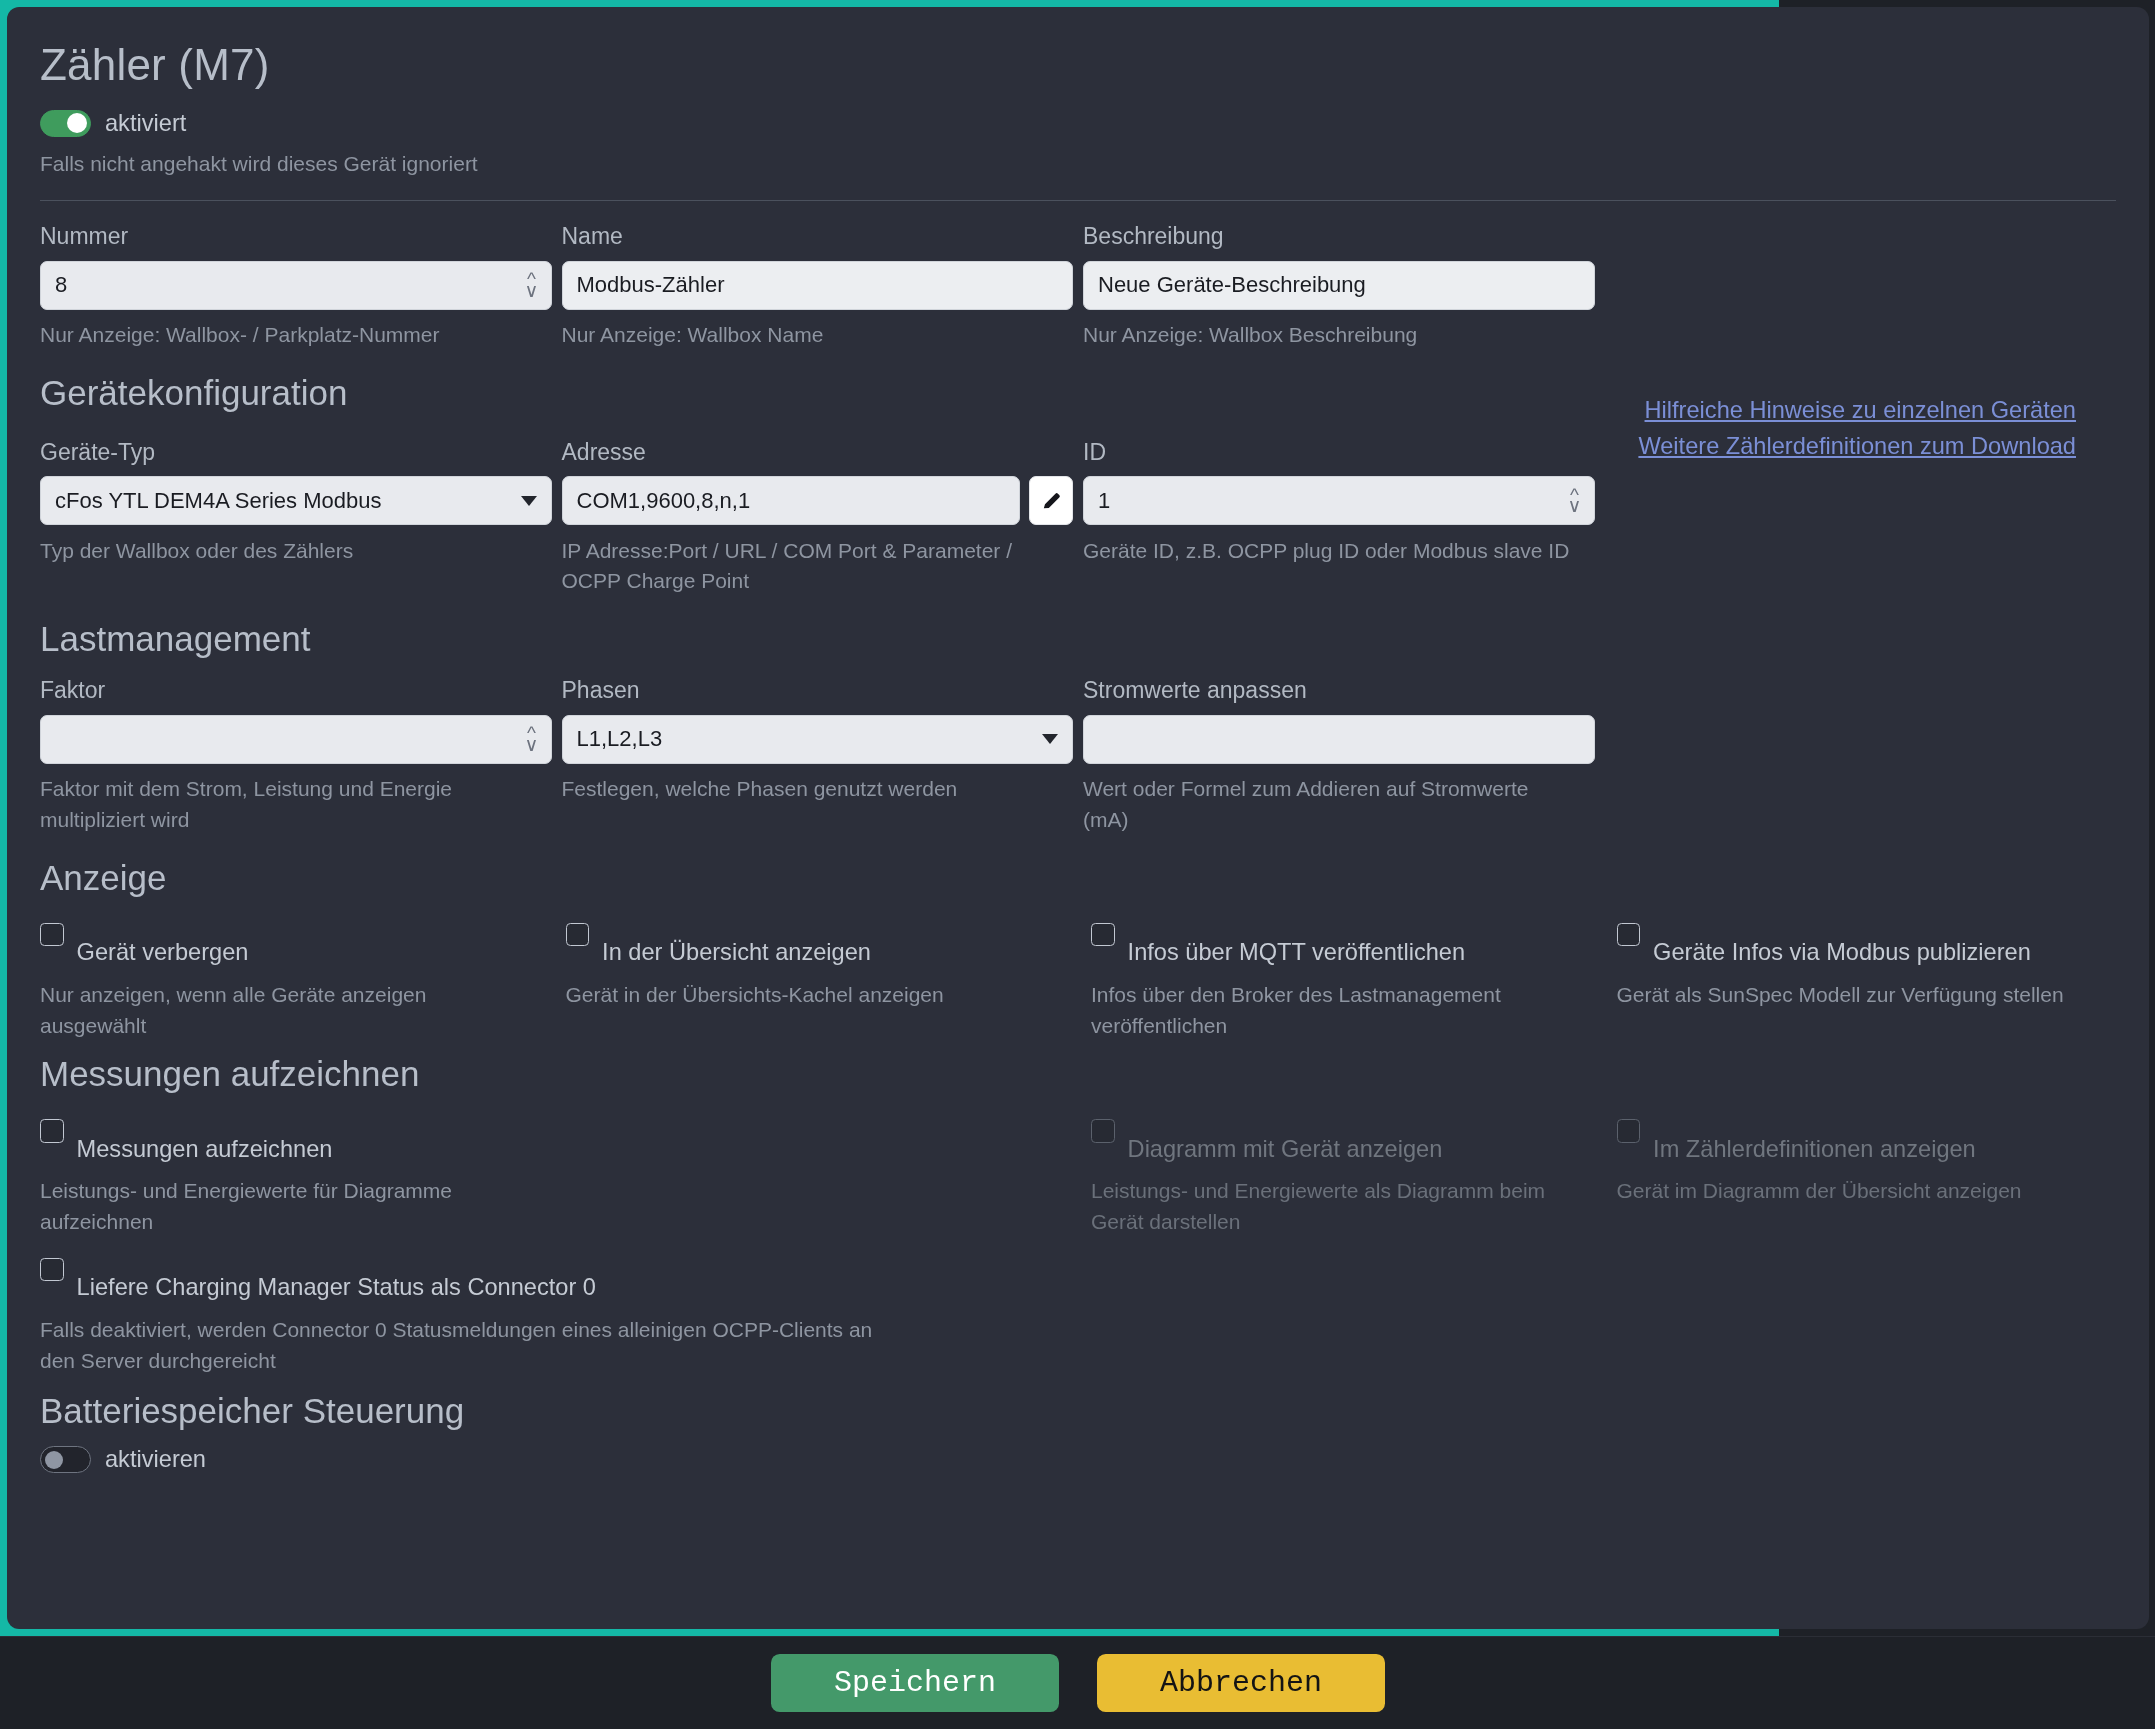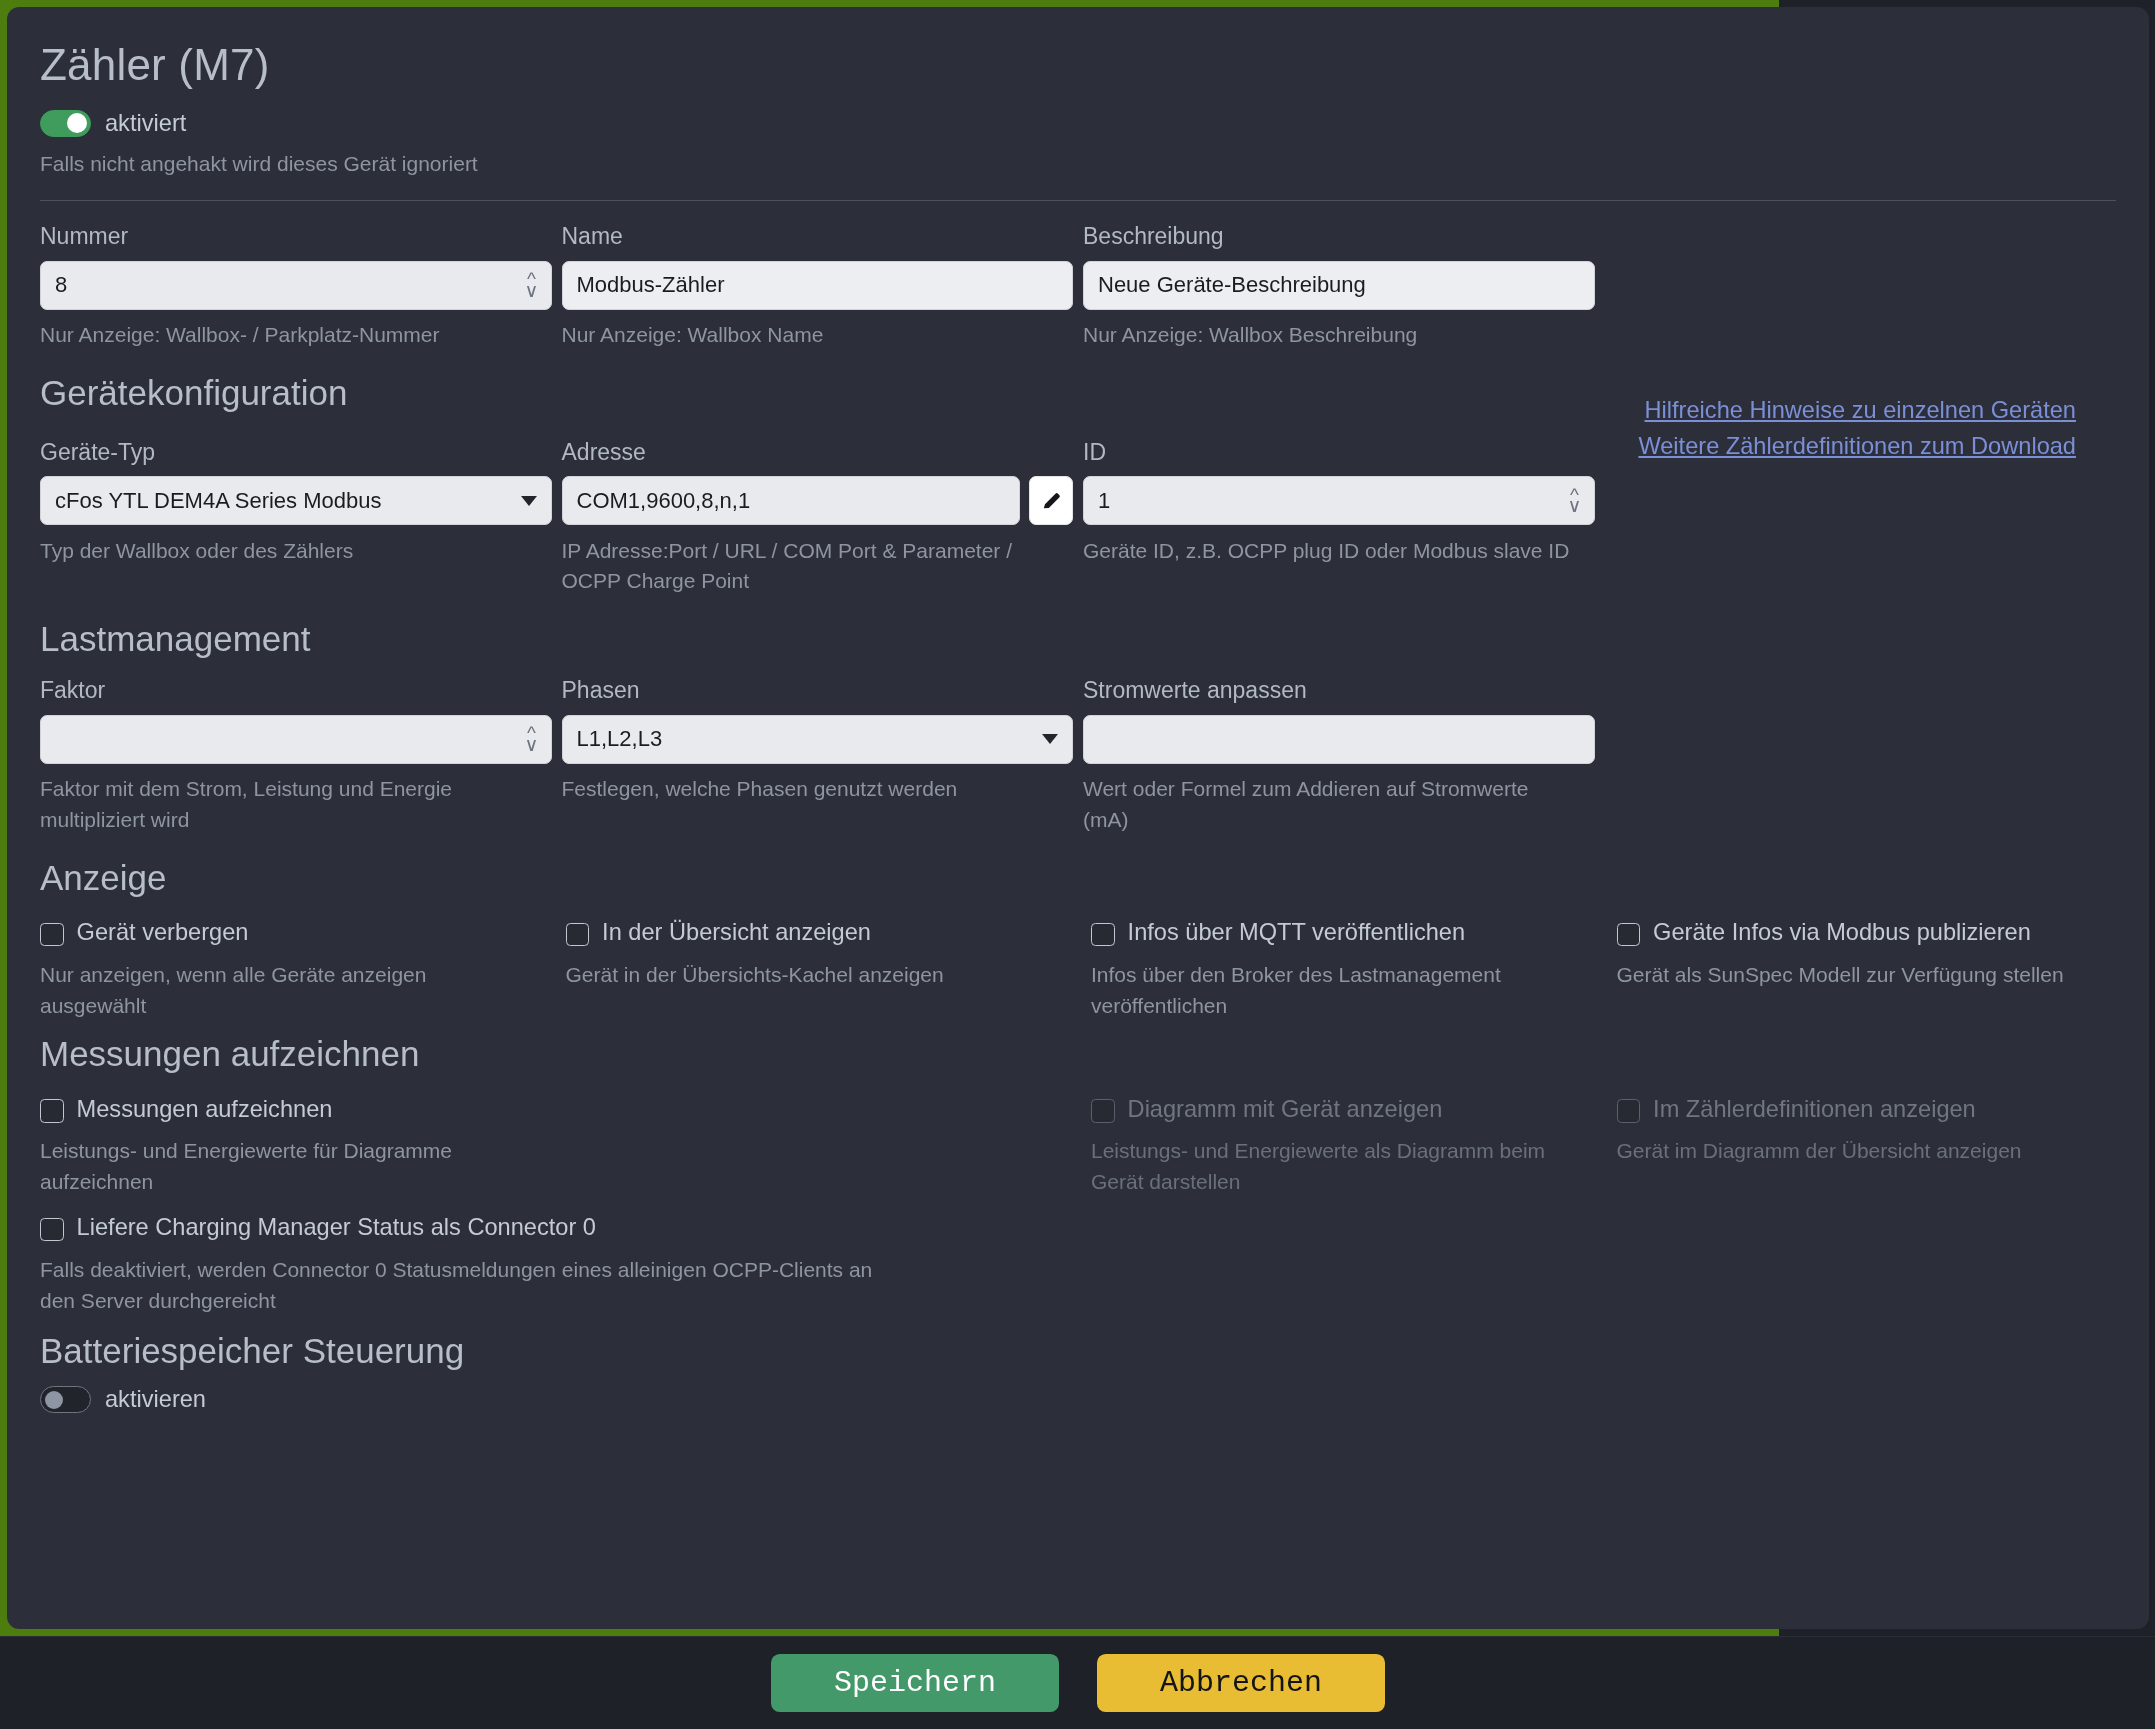--- a/index.html
+++ b/index.html
@@ -2,21 +2,21 @@
 <html style="font-size:14px"><head>
 <meta charset="utf-8">
 <style>
   * { box-sizing: border-box; margin: 0; padding: 0; }
   html, body {
     width: 2156px; height: 1729px;
     background: #1e2127;
     font-family: "Liberation Sans", sans-serif;
     overflow: hidden;
   }
-  .page { position: relative; width: 1779px; height: 1729px; background: #4d7c0f; }
+  .page { position: relative; width: 1779px; height: 1729px; background: #14b8a6; }
 
   .card {
     position: absolute;
     left: 7px; top: 7px;
     width: 2142px; height: 1622px;
     background: #2c2f3a;
     border-radius: 12.2px;
     overflow: hidden;
   }
 
@@ -141,21 +141,21 @@
   
   .cb-row { display: flex; align-items: flex-start; gap: 13px; }
   .cb {
     width: 23.6px; height: 23.6px;
     border: 1.7px solid #c2c8d2;
     border-radius: 4.4px;
     background: #272a33;
     flex: none;
     margin-top: 4.4px;
   }
-  .cb-label { font-size: 23.6px; color: #c5cbd4; line-height: 1.25; }
+  .cb-label { font-size: 23.6px; color: #c5cbd4; line-height: 1.25; margin-top: 20px; }
   .cb-desc { font-size: 21px; color: #8e95a1; line-height: 1.46; margin-top: 12.2px; max-width: 94%; }
   .disabled .cb { border-color: #5b616c; background: #272a33; }
   .disabled .cb-label { color: #70767f; }
   .disabled .cb-desc { color: #6a707a; }
 
   .anzeige-grid { display: grid; grid-template-columns: repeat(4, 1fr); column-gap: 26px; margin-top: 21px; }
   .mess-grid { display: grid; grid-template-columns: repeat(4, 1fr); column-gap: 26px; margin-top: 21px; }
 
   .full-row { margin-top: 15.7px; }
 

